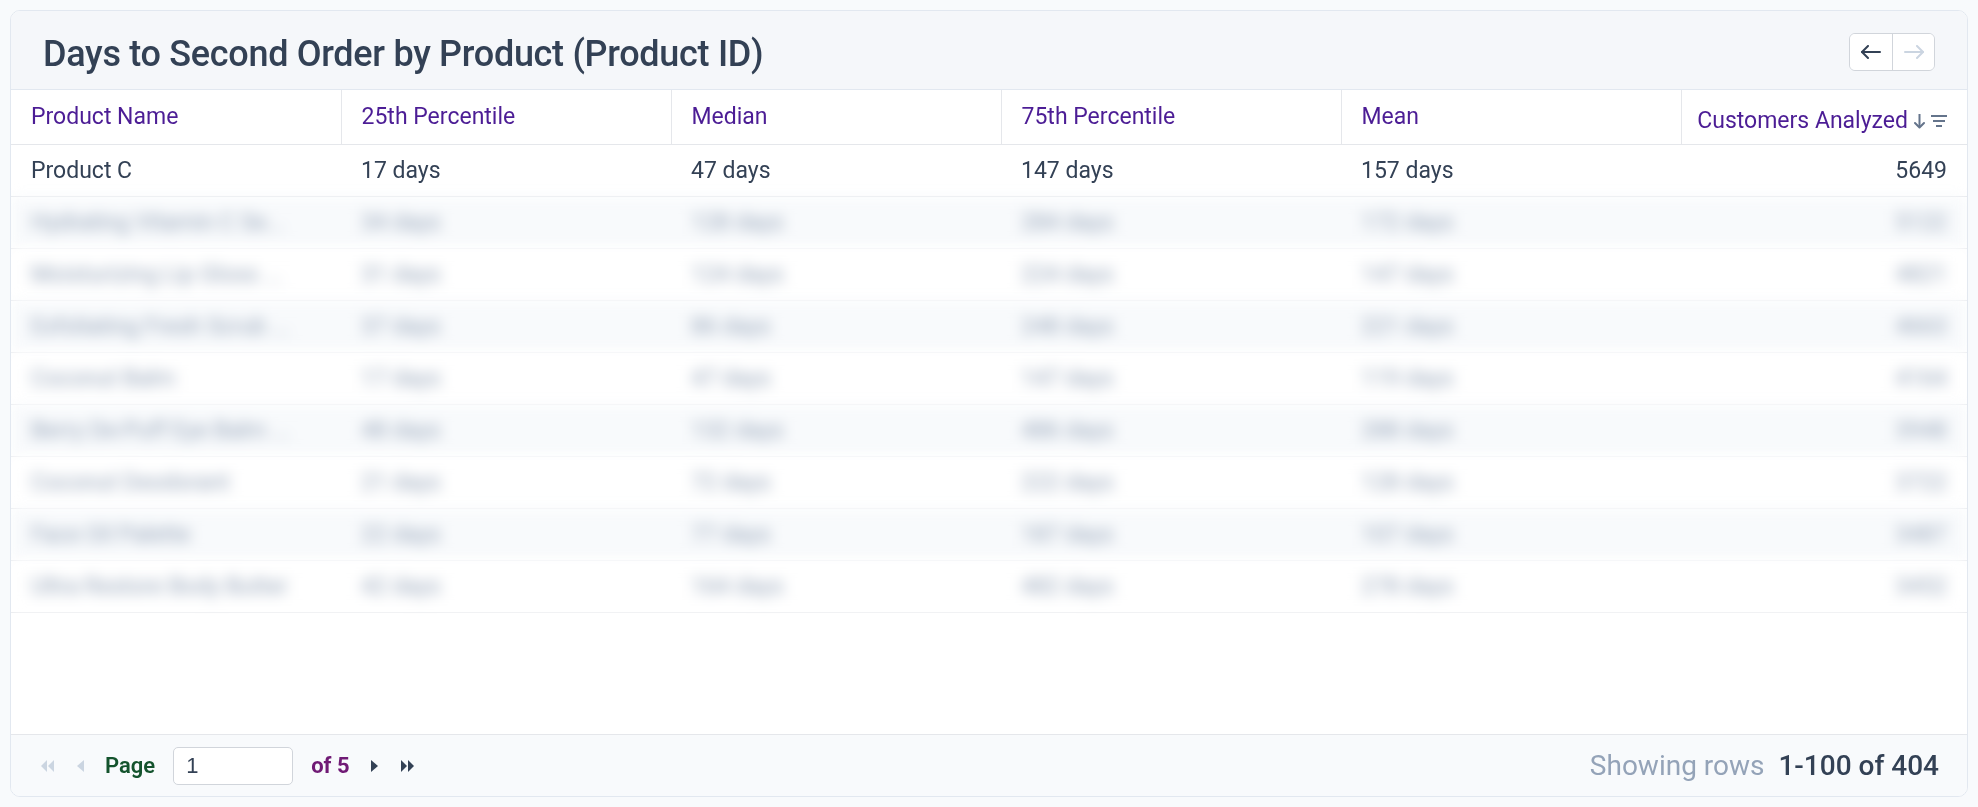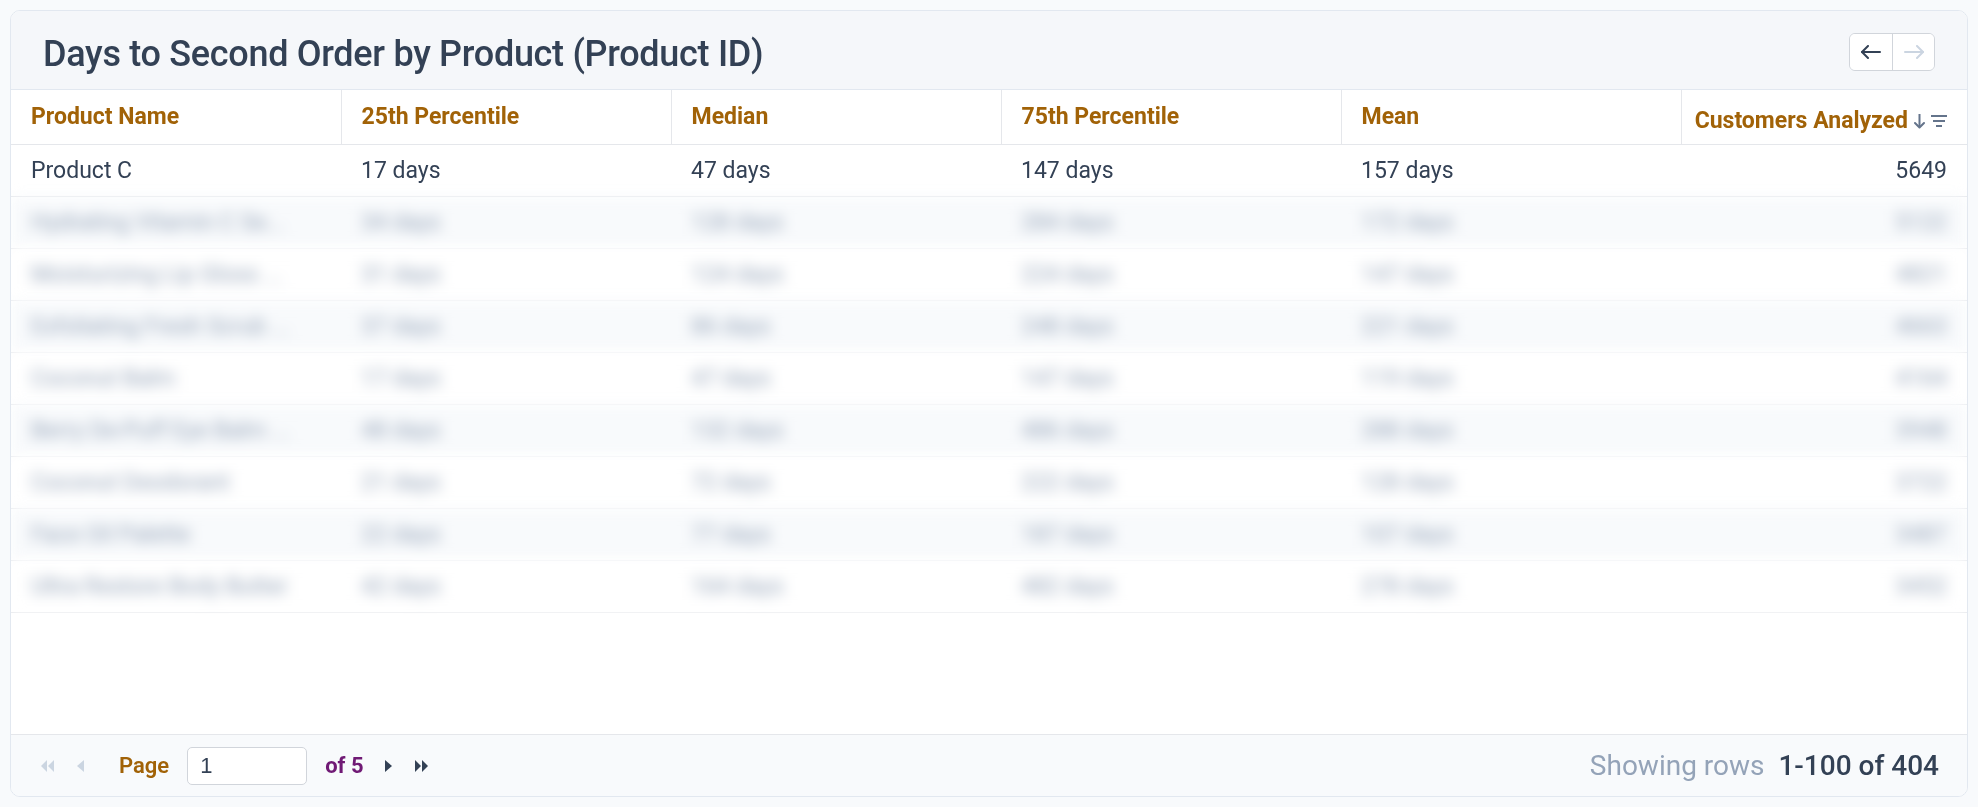--- a/index.html
+++ b/index.html
@@ -74,22 +74,22 @@
     text-align: left;
     padding: 0 20px;
     font-size: 23px;
     border-bottom: 1px solid #e5e7eb;
     overflow: hidden;
     white-space: nowrap;
     text-overflow: ellipsis;
   }
   th {
     height: 54px;
-    font-weight: 700;
-    color: #a16207;
+    font-weight: 400;
+    color: #4c1d95;
     background: #fff;
     border-right: 1px solid #e5e7eb;
   }
   th:last-child { border-right: none; }
   td {
     height: 52px;
     color: #334155;
     font-weight: 400;
   }
   tbody tr:nth-child(even) td { background: #f8fafc; }
@@ -126,22 +126,21 @@
   .pager-btn {
     display: inline-flex;
     align-items: center;
     cursor: pointer;
   }
   .pager-btn.disabled svg { fill: #cbd5e1; }
   .pager-btn svg { fill: #334155; }
   .pager-label {
     font-size: 22px;
     font-weight: 600;
-    color: #a16207;
-    margin-left: 14px;
+    color: #14532d;
   }
   .page-input {
     width: 120px;
     height: 38px;
     border: 1px solid #d1d5db;
     border-radius: 5px;
     font-size: 22px;
     padding: 0 12px;
     color: #334155;
   }

